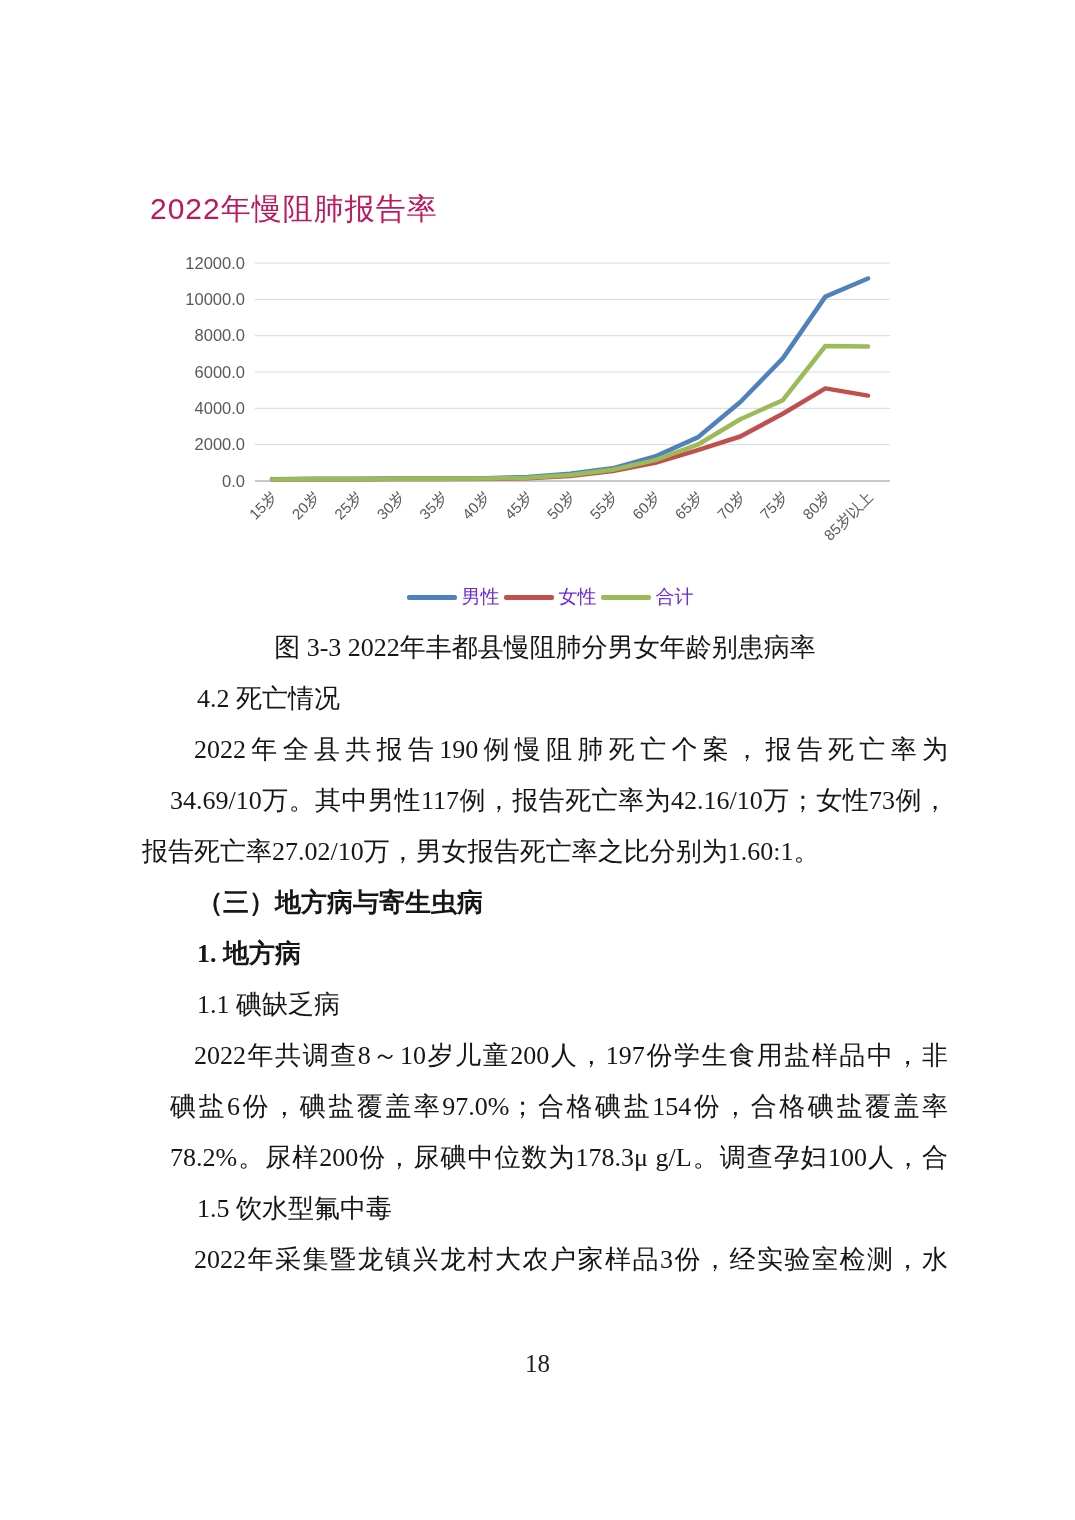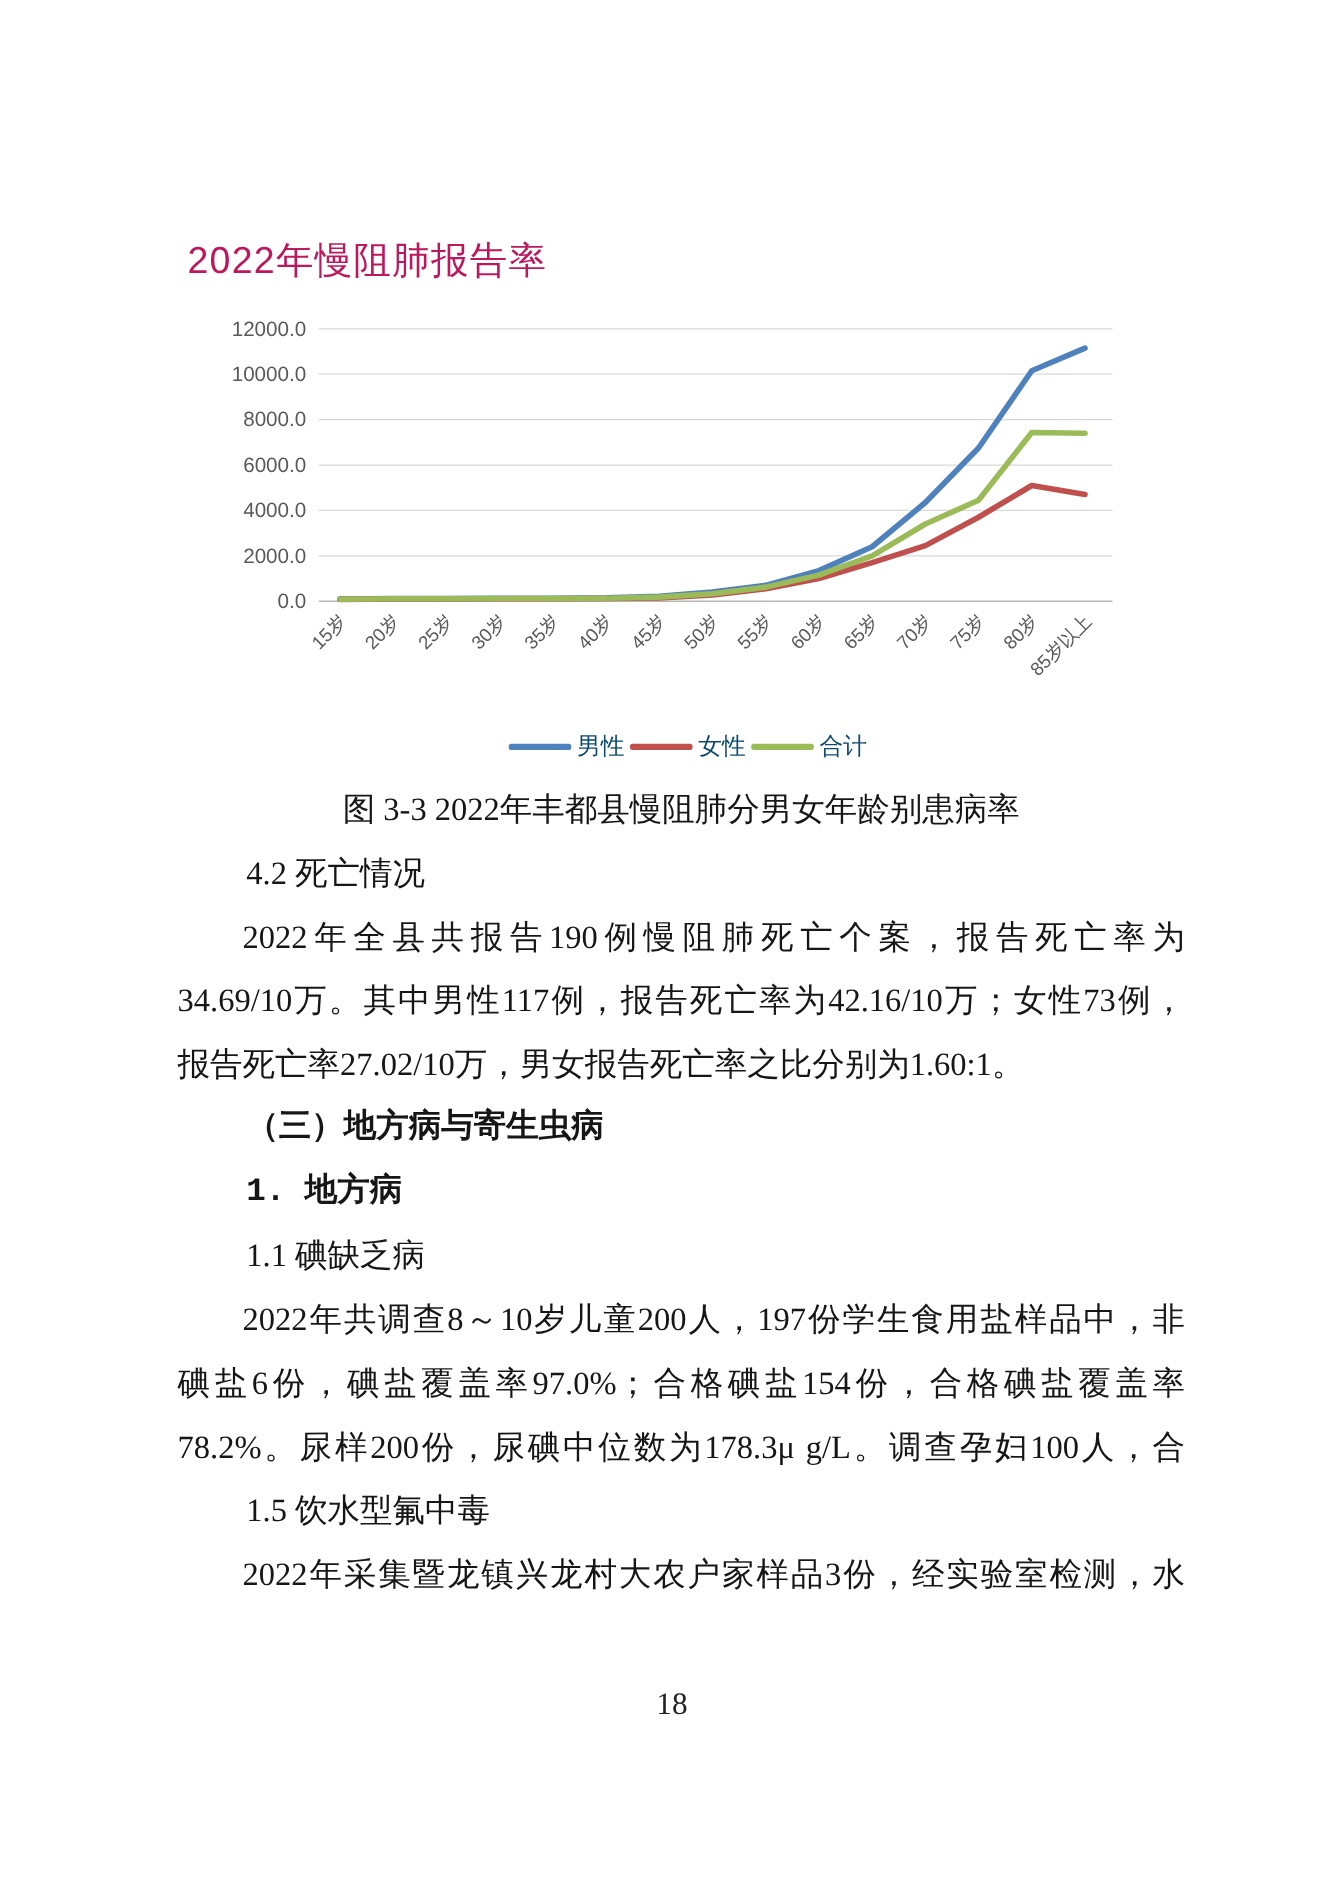--- a/index.html
+++ b/index.html
@@ -19,33 +19,33 @@
     text-align:left; font-size:30px; line-height:46px; height:46px;
     color:#be185d; letter-spacing:1px;
   }
   #plot { display:block; }
   .legend {
     position:absolute; left:0; top:398px; width:100%;
     display:flex; justify-content:center; align-items:center; gap:4px;
   }
   .legend-item { display:flex; align-items:center; }
   .legend-swatch { width:50px; height:5px; border-radius:2px; }
-  .legend-label { font-size:19px; color:#0c4a6e; margin-left:5px; }
+  .legend-label { font-size:19px; color:#6d28d9; margin-left:5px; }
 
   
   .text-block {
     position:absolute; left:142px; top:622px; width:806px;
     font-size:26px; line-height:51px;
   }
   .line { height:51px; }
   .line.caption { text-align:center; }
   .line.h  { padding-left:55px; }
-  .line.hb { padding-left:55px; font-weight:bold;font-family:Liberation Mono, monospace; }
+  .line.hb { padding-left:55px; font-weight:bold; }
   .line.pfirst { text-indent:52px; text-align:justify; text-align-last:justify; }
-  .line.pmid   { text-align:justify; text-align-last:justify; }
+  .line.pmid   { text-align:justify; text-align-last:justify;margin-left:28px; }
   .line.plast  { text-align:left; }
 
   .page-number {
     position:absolute; top:1350px; left:0; width:100%;
     text-align:center; font-size:25px; color:#222;
   }
 </style>
 </head>
 <body>
 

